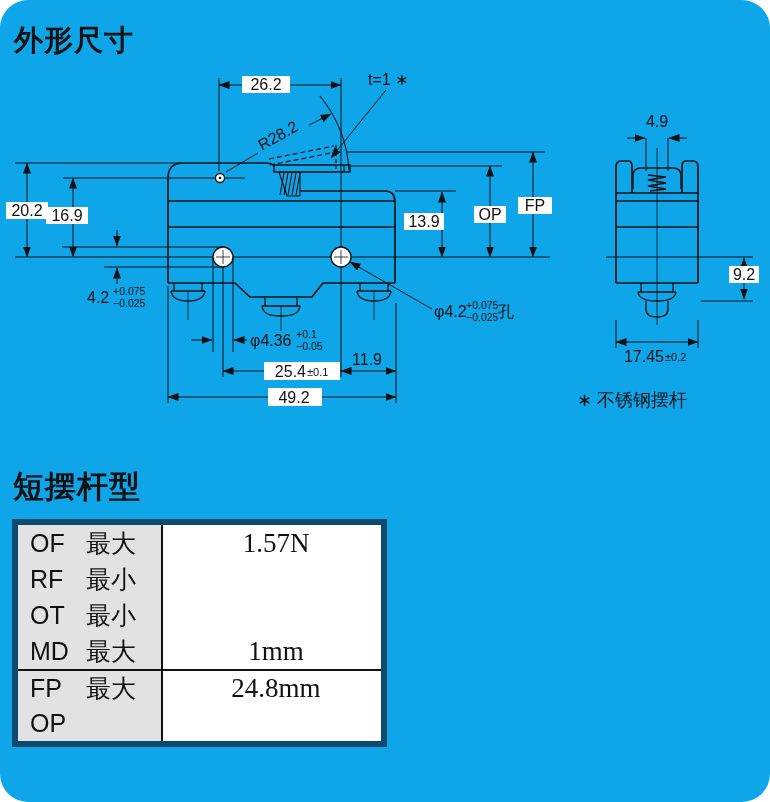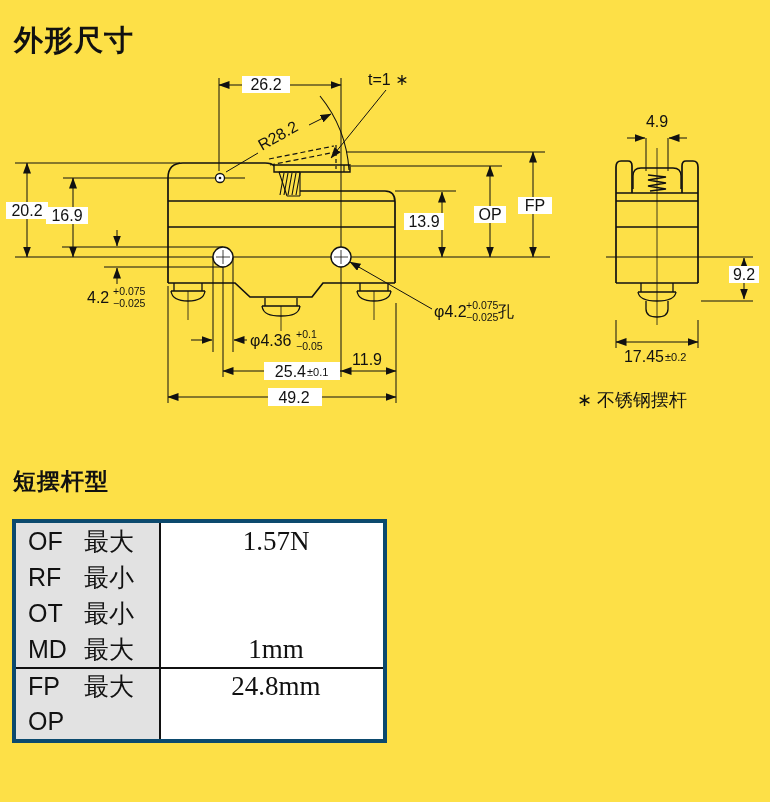--- a/index.html
+++ b/index.html
@@ -1,22 +1,22 @@
 <!DOCTYPE html>
 <html><head>
 <meta charset="utf-8">
 <style>
   html,body{margin:0;padding:0;background:#fff;}
   body{width:770px;height:802px;position:relative;font-family:"Liberation Sans",sans-serif;color:#111;}
-  .stage{position:absolute;inset:0;background:#fde047;overflow:hidden;}
+  .stage{position:absolute;inset:0;background:#0ea5e9;overflow:hidden;border-radius:28px;}
   h1.page-title{position:absolute;left:14px;top:21px;margin:0;font-size:29px;font-weight:bold;letter-spacing:1px;}
-  h2.section-title{position:absolute;left:13px;top:466px;margin:0;font-size:23px;font-weight:bold;letter-spacing:1px;}
+  h2.section-title{position:absolute;left:13px;top:466px;margin:0;font-size:31px;font-weight:bold;letter-spacing:1px;}
   svg.drawing{position:absolute;left:0;top:0;}
   svg text{fill:#111;font-family:"Liberation Sans",sans-serif;}
-  .spec-table{position:absolute;left:12px;top:519px;width:375px;border:4px solid #0c4a6e;background:#fff;box-sizing:border-box;}
+  .spec-table{position:absolute;left:12px;top:519px;width:375px;border:6px solid #0c4a6e;background:#fff;box-sizing:border-box;}
   .tgroup{display:block;}
   .tgroup.g2{border-top:2px solid #111;}
   .trow{display:grid;grid-template-columns:145px 1fr;}
   .g1 .trow{height:36px;}
   .g2 .trow{height:35px;}
   .tleft{background:#e2e2e2;border-right:2px solid #111;display:flex;align-items:center;padding-left:12px;font-size:25px;}
   .tleft .code{width:56px;display:inline-block;}
   .tleft .cond{display:inline-block;}
   .tval{display:flex;align-items:center;justify-content:center;font-family:"Liberation Serif",serif;font-size:27px;padding-left:8px;}
 </style>

